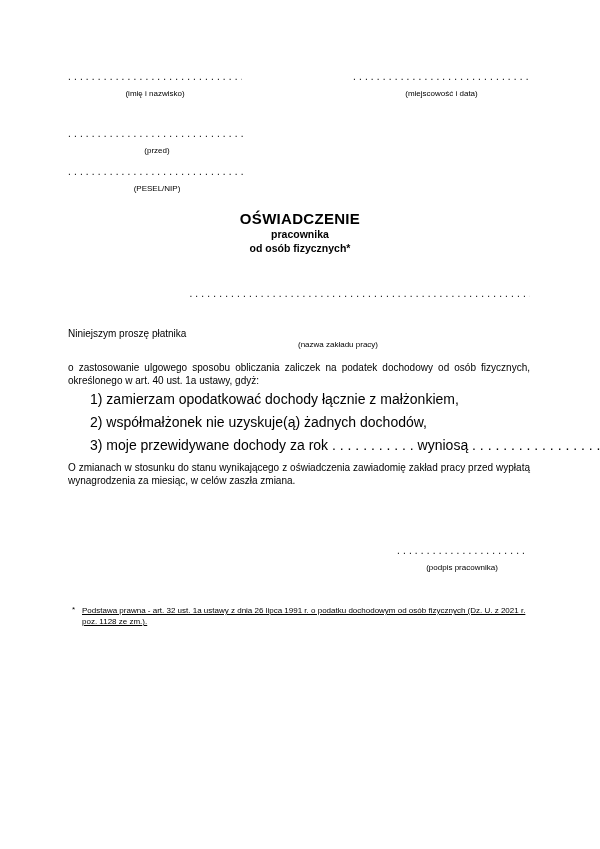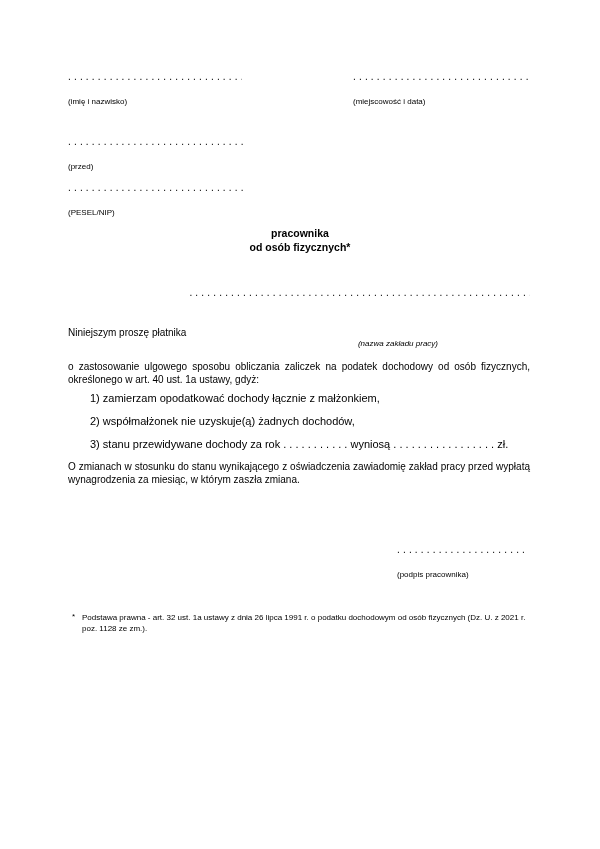--- a/index.html
+++ b/index.html
@@ -16,86 +16,84 @@
   .dots {
     font-size: 10px;
     line-height: 11px;
     white-space: nowrap;
     overflow: hidden;
     letter-spacing: 0.2px;
   }
   .flabel {
     font-size: 8px;
     line-height: 9px;
-    margin-top: 15px;
-    text-align: left;
+    margin-top: 7px;
+    text-align: center;
   }
   .header-row {
     display: flex;
     justify-content: space-between;
     margin: 71px 70px 0 68px;
   }
   .field-name  { width: 174px; }
   .field-place { width: 177px; }
   .field-address { width: 178px; margin: 30px 0 0 68px; }
   .field-pesel   { width: 178px; margin: 11px 0 0 68px; }
   .title {
     margin: 17px 0 0 0;
     font-size: 15px;
     line-height: 17px;
     font-weight: bold;
     text-align: center;
     letter-spacing: 0.3px;
   }
   .subtitle {
-    margin-top: 9px;
     font-size: 10.5px;
     line-height: 14px;
     font-weight: bold;
     text-align: center;
   }
   .intro {
     display: flex;
     margin: 33px 70px 0 68px;
     font-size: 10px;
     line-height: 11px;
   }
   .intro-text { white-space: nowrap; padding-right: 3px; margin-top: 40px; }
   .intro-dots { flex: 1; }
   .intro-label {
     margin: 1px 0 0 238px;
     width: 200px;
-    text-align: right;
-    font-style: italic;
+    text-align: center;
   }
   .para {
     margin: 12px 70px 0 68px;
     font-size: 10px;
     line-height: 13px;
     text-align: justify;
   }
   .para.second { margin-top: 10px; }
   .list {
     margin: 7px 70px 0 90px;
-    font-size: 11px;
+    font-size: 14px;
   }
   .list-item { line-height: 11px; margin-bottom: 12px; white-space: nowrap; }
   .list-item:last-child { margin-bottom: 0; }
   .signature {
     width: 130px;
     margin: 58px 73px 0 auto;
   }
   .footnote {
     display: flex;
     margin: 33px 70px 0 72px;
     font-size: 8px;
     line-height: 11px;
   }
   .fn-marker { flex: none; width: 10px; position: relative; top: -1px; }
-  .fn-text { flex: 1; }
+  .fn-text { flex: 1; text-decoration: underline; }
 </style>
 </head>
 <body>
 
 <div class="page">
 
   <div class="header-row">
     <div class="field field-name">
       <div class="dots">. . . . . . . . . . . . . . . . . . . . . . . . . . . . . . . . . . . . . . . .</div>
       <div class="flabel">(imię i nazwisko)</div>
@@ -109,20 +107,21 @@
   <div class="field field-address">
     <div class="dots">. . . . . . . . . . . . . . . . . . . . . . . . . . . . . . . . . . . . . . . .</div>
     <div class="flabel">(przed)</div>
   </div>
 
   <div class="field field-pesel">
     <div class="dots">. . . . . . . . . . . . . . . . . . . . . . . . . . . . . . . . . . . . . . . .</div>
     <div class="flabel">(PESEL/NIP)</div>
   </div>
 
+  <div class="title">OŚWIADCZENIE</div>
 
   <div class="subtitle">
     <div>pracownika</div>
     <div>od osób fizycznych*</div>
   </div>
 
   <div class="intro">
     <span class="intro-text">Niniejszym proszę płatnika</span>
     <span class="dots intro-dots">. . . . . . . . . . . . . . . . . . . . . . . . . . . . . . . . . . . . . . . . . . . . . . . . . . . . . . . . . . . . . . . . . . . . . . . . . . . . . . . .</span>
   </div>
@@ -131,25 +130,25 @@
   <p class="para">o zastosowanie ulgowego sposobu obliczania zaliczek na podatek dochodowy od osób fizycznych, określonego w art. 40 ust. 1a ustawy, gdyż:</p>
 
   <div class="list">
     <div class="list-item">
       <span>1)</span> <span>zamierzam opodatkować dochody łącznie z małżonkiem,</span>
     </div>
     <div class="list-item">
       <span>2)</span> <span>współmałżonek nie uzyskuje(ą) żadnych dochodów,</span>
     </div>
     <div class="list-item">
-      <span>3)</span> <span>stanu przewidywane dochody za rok</span> <span>. . . . . . . . . . .</span> <span>wyniosą</span> <span>. . . . . . . . . . . . . . . . .</span> <span>zł.</span>
+      <span>3)</span> <span>moje przewidywane dochody za rok</span> <span>. . . . . . . . . . .</span> <span>wyniosą</span> <span>. . . . . . . . . . . . . . . . .</span> <span>zł.</span>
     </div>
   </div>
 
-  <p class="para second">O zmianach w stosunku do stanu wynikającego z oświadczenia zawiadomię zakład pracy przed wypłatą wynagrodzenia za miesiąc, w którym zaszła zmiana.</p>
+  <p class="para second">O zmianach w stosunku do stanu wynikającego z oświadczenia zawiadomię zakład pracy przed wypłatą wynagrodzenia za miesiąc, w celów zaszła zmiana.</p>
 
   <div class="signature">
     <div class="dots">. . . . . . . . . . . . . . . . . . . . . . . . . . .</div>
     <div class="flabel">(podpis pracownika)</div>
   </div>
 
   <div class="footnote">
     <span class="fn-marker">*</span>
     <span class="fn-text">Podstawa prawna - art. 32 ust. 1a ustawy z dnia 26 lipca 1991 r. o podatku dochodowym od osób fizycznych (Dz. U. z 2021 r. poz. 1128 ze zm.).</span>
   </div>

